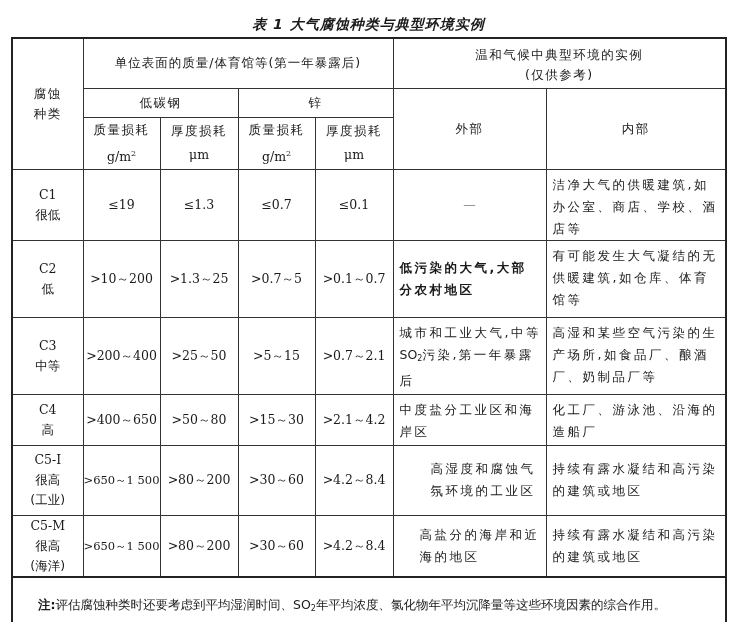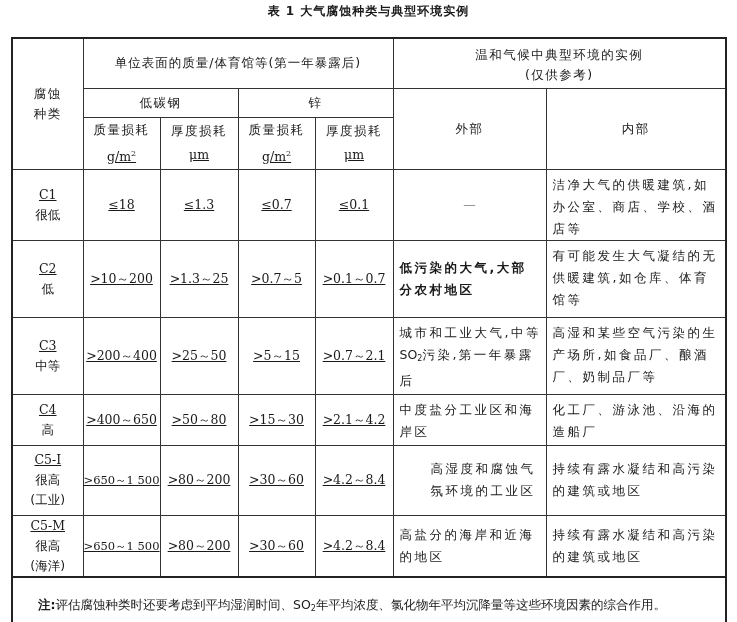--- a/index.html
+++ b/index.html
@@ -2,40 +2,40 @@
 <html><head>
 <meta charset="utf-8">
 <style>
   html, body { margin: 0; padding: 0; background: #ffffff; }
   body {
     width: 737px; height: 622px; position: relative; overflow: hidden;
     font-family: "DejaVu Serif", "Liberation Serif", serif;
     color: #1a1a1a;
   }
   .title {
-    position: absolute; top: 3px; left: 0; width: 737px; text-align: center;
+    position: absolute; top: 16px; left: 0; width: 737px; text-align: center;
     font-family: "DejaVu Sans", "Liberation Sans", sans-serif;
-    font-weight: bold; font-size: 12px; letter-spacing: 1px;
+    font-weight: bold; font-size: 14px; letter-spacing: 1px; font-style: italic;
   }
   table.main {
     position: absolute; left: 11px; top: 37px;
     border-collapse: collapse;
     table-layout: fixed;
     font-size: 12.5px;
     border: 2px solid #222;
   }
   table.main td {
     border: 1px solid #333;
     padding: 0;
     vertical-align: middle;
     text-align: center;
     line-height: 20px;
   }
   .hdr-font { font-family: "DejaVu Sans", "Liberation Sans", sans-serif; font-size: 12.5px; letter-spacing: 1.5px; }
-  .num { font-family: "DejaVu Serif", "Liberation Serif", serif; font-size: 12.5px; letter-spacing: 0px; white-space: nowrap; text-decoration: underline; }
+  .num { font-family: "DejaVu Serif", "Liberation Serif", serif; font-size: 12.5px; letter-spacing: 0px; white-space: nowrap; }
   .cls { font-size: 12.5px; line-height: 22px; }
   .cls .name { font-family: "DejaVu Sans", "Liberation Sans", sans-serif; }
   td.text-left { text-align: left !important; padding: 0 4px 0 6px !important; font-family: "DejaVu Sans", "Liberation Sans", sans-serif; letter-spacing: 2.5px; line-height: 22px !important; vertical-align: top !important; }
   td.text-left > div { padding-top: 4px; }
   td.note {
     text-align: left !important;
     font-family: "DejaVu Sans", "Liberation Sans", sans-serif;
     font-size: 12.5px; line-height: 23px !important;
     padding: 6px 8px 6px 45px !important;
     text-indent: -20px;
@@ -96,21 +96,21 @@
       <div>厚度损耗</div>
       <div class="num">μm</div>
     </td>
   </tr>
 
   <tr style="height:50px">
     <td class="cls">
       <div class="num">C1</div>
       <div class="name">很低</div>
     </td>
-    <td class="num">≤18</td>
+    <td class="num">≤19</td>
     <td class="num">≤1.3</td>
     <td class="num">≤0.7</td>
     <td class="num">≤0.1</td>
     <td style="color:#888;">—</td>
     <td class="text-left">
           <div>洁净大气的供暖建筑,如办公室、商店、学校、酒店等</div>
         </td>
   </tr>
 
   <tr style="height:77px">
@@ -186,21 +186,21 @@
     <td class="cls">
       <div class="num">C5-M</div>
       <div class="name">很高</div>
       <div class="name">(海洋)</div>
     </td>
     <td class="num" style="font-size:11.5px;">&gt;650～1 500</td>
     <td class="num">&gt;80～200</td>
     <td class="num">&gt;30～60</td>
     <td class="num">&gt;4.2～8.4</td>
     <td class="text-left" style="vertical-align:middle !important;">
-          <div style="padding-top:0;">高盐分的海岸和近海的地区</div>
+          <div style="padding-top:0;margin-left:20px;">高盐分的海岸和近海的地区</div>
         </td>
     <td class="text-left" style="vertical-align:middle !important;">
           <div style="padding-top:0;">持续有露水凝结和高污染的建筑或地区</div>
         </td>
   </tr>
 
   <tr style="height:60px">
     <td colspan="7" class="note" style="border-top:2px solid #222;">
       <span style="font-weight:bold;">注:</span><span>评估腐蚀种类时还要考虑到平均湿润时间、</span><span><span>SO</span><sub>2</sub></span><span>年平均浓度、氯化物年平均沉降量等这些环境因素的综合作用。</span>
     </td>

